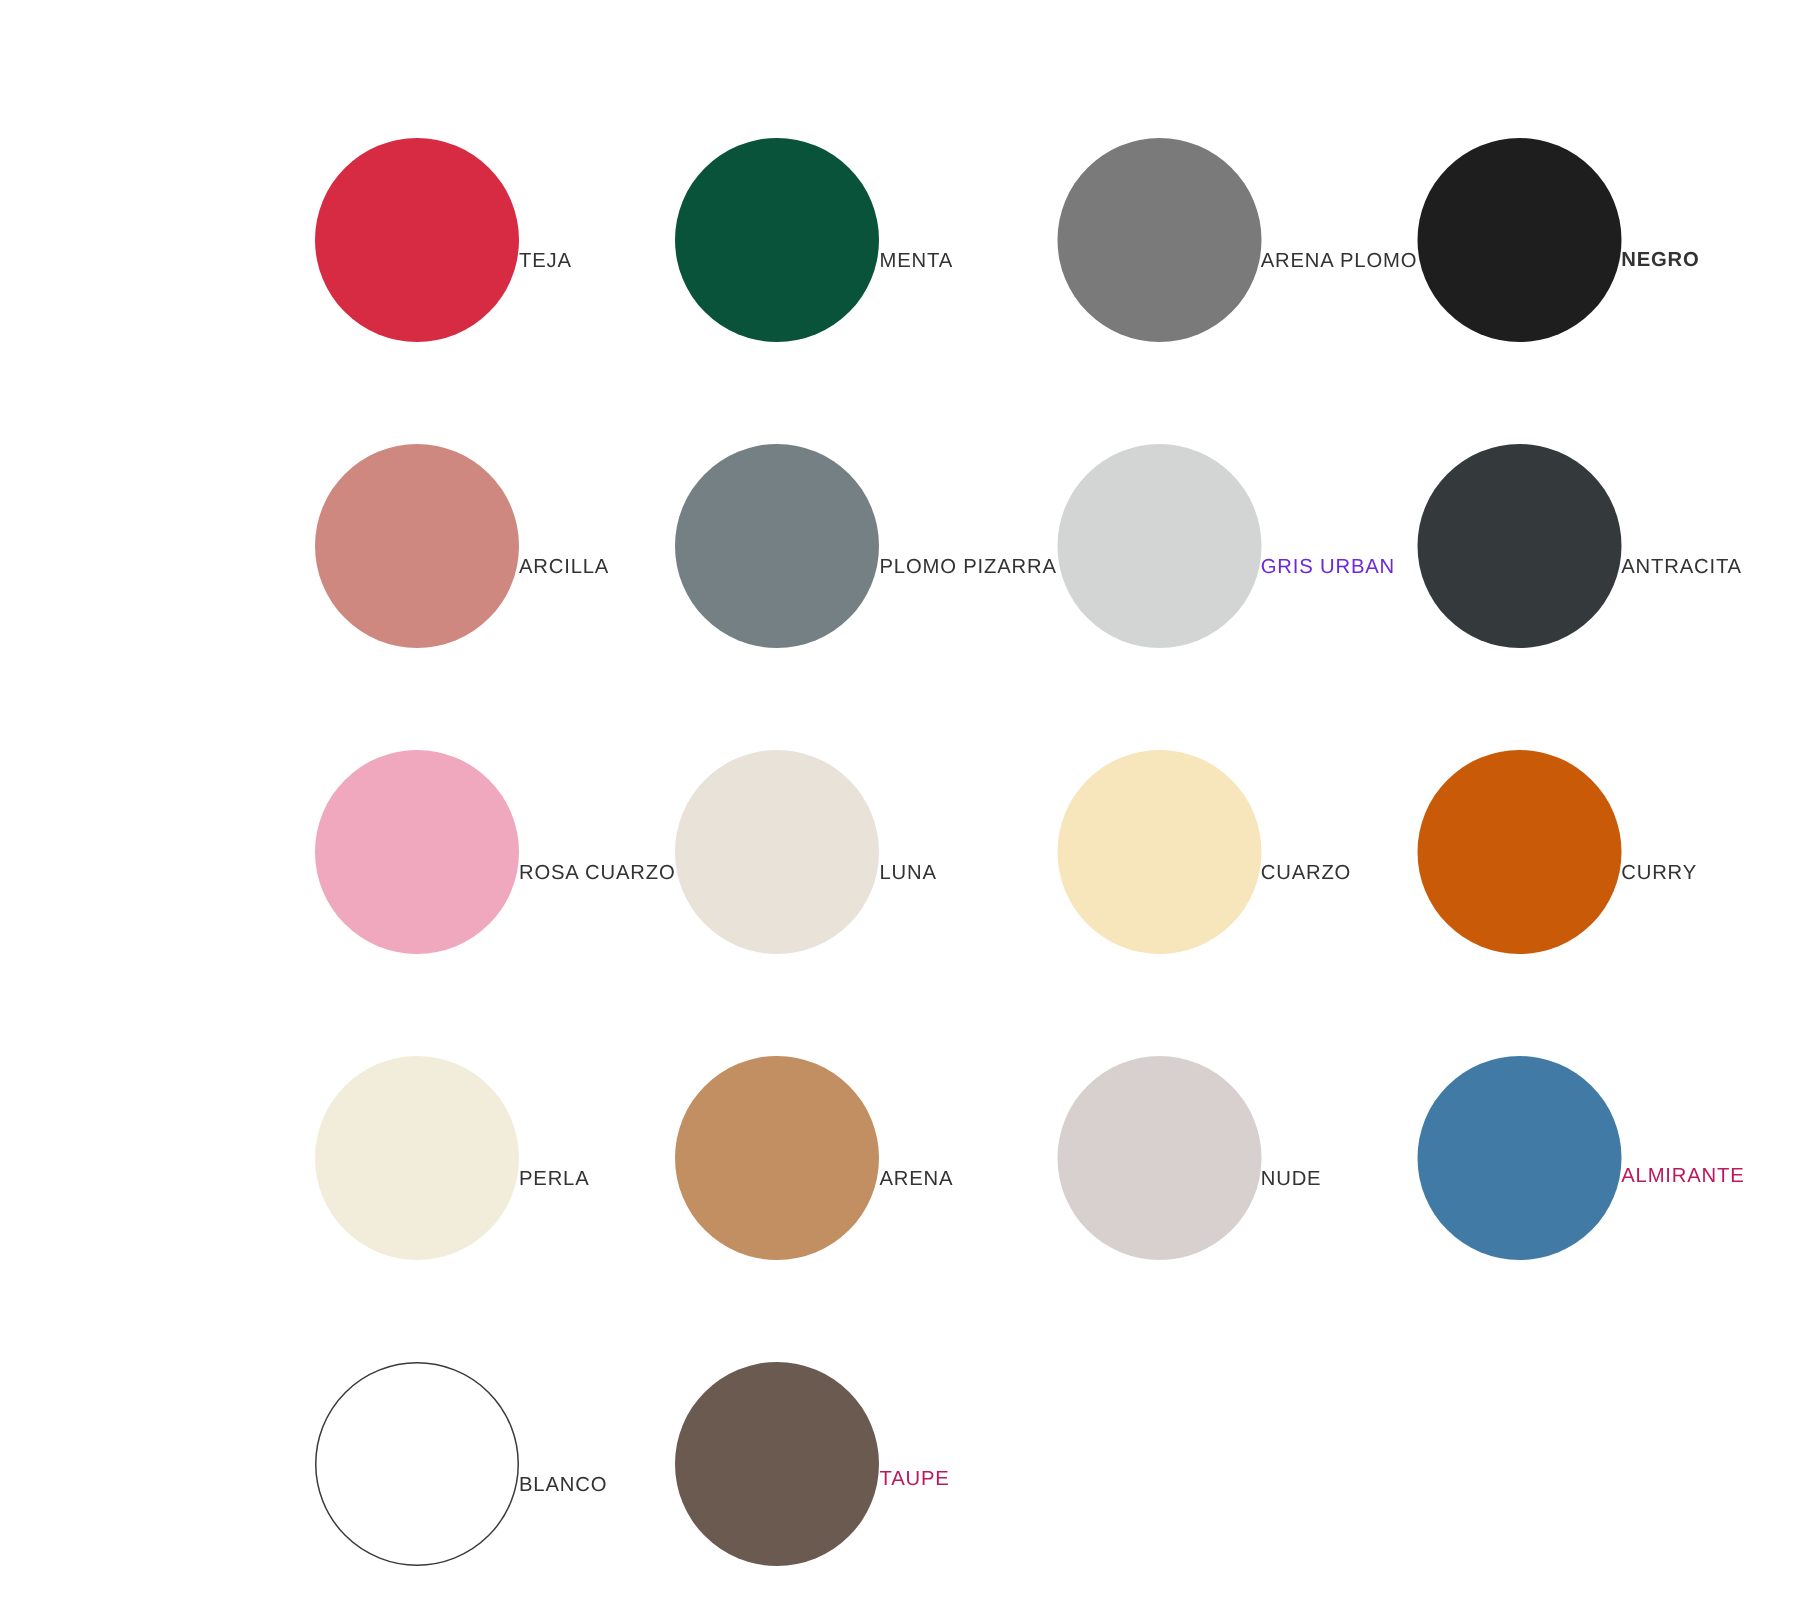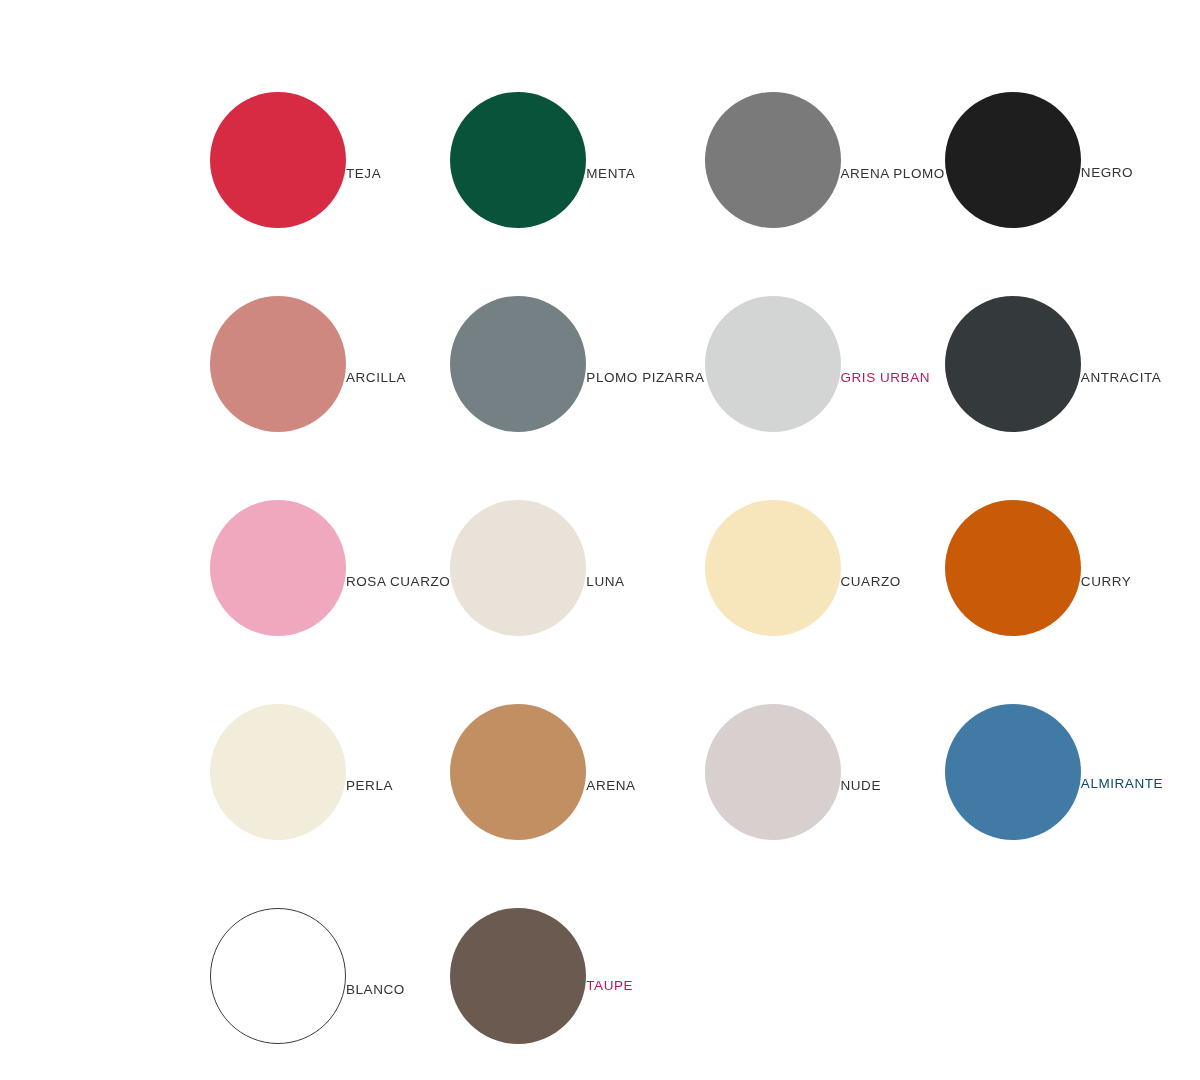--- a/index.html
+++ b/index.html
@@ -84,33 +84,33 @@
       <div class="swatch-cell">
         <div class="swatch-dot" style="background: rgb(8, 83, 58);"></div>
         <div class="swatch-label" style="color: rgb(51, 51, 51);">MENTA</div>
       </div>
       <div class="swatch-cell">
         <div class="swatch-dot" style="background: rgb(122, 122, 122);"></div>
         <div class="swatch-label" style="color: rgb(51, 51, 51);">ARENA PLOMO</div>
       </div>
       <div class="swatch-cell">
         <div class="swatch-dot" style="background: rgb(30, 30, 30);"></div>
-        <div class="swatch-label nudge-small" style="color: rgb(51, 51, 51);">NEGRO</div>
+        <div class="swatch-label nudge-small" style="color: rgb(51, 51, 51); font-weight: bold;">NEGRO</div>
       </div>
       <div class="swatch-cell">
         <div class="swatch-dot" style="background: rgb(206, 136, 128);"></div>
         <div class="swatch-label" style="color: rgb(51, 51, 51);">ARCILLA</div>
       </div>
       <div class="swatch-cell">
         <div class="swatch-dot" style="background: rgb(116, 128, 132);"></div>
         <div class="swatch-label" style="color: rgb(51, 51, 51);">PLOMO PIZARRA</div>
       </div>
       <div class="swatch-cell">
         <div class="swatch-dot" style="background: rgb(211, 212, 212);"></div>
-        <div class="swatch-label" style="color: #be185d;">GRIS URBAN</div>
+        <div class="swatch-label" style="color: #6d28d9;">GRIS URBAN</div>
       </div>
       <div class="swatch-cell">
         <div class="swatch-dot" style="background: rgb(52, 57, 60);"></div>
         <div class="swatch-label" style="color: rgb(51, 51, 51);">ANTRACITA</div>
       </div>
       <div class="swatch-cell">
         <div class="swatch-dot" style="background: rgb(240, 168, 190);"></div>
         <div class="swatch-label" style="color: rgb(51, 51, 51);">ROSA CUARZO</div>
       </div>
       <div class="swatch-cell">
@@ -132,21 +132,21 @@
       <div class="swatch-cell">
         <div class="swatch-dot" style="background: rgb(193, 143, 97);"></div>
         <div class="swatch-label" style="color: rgb(51, 51, 51);">ARENA</div>
       </div>
       <div class="swatch-cell">
         <div class="swatch-dot" style="background: rgb(216, 208, 206);"></div>
         <div class="swatch-label" style="color: rgb(51, 51, 51);">NUDE</div>
       </div>
       <div class="swatch-cell">
         <div class="swatch-dot" style="background: rgb(65, 123, 165);"></div>
-        <div class="swatch-label" style="color: #0c4a6e; margin-top: 24px;">ALMIRANTE</div>
+        <div class="swatch-label" style="color: #be185d; margin-top: 24px;">ALMIRANTE</div>
       </div>
       <div class="swatch-cell">
         <div class="swatch-dot has-outline" style="background: rgb(255, 255, 255); border-color: rgb(58, 58, 58);"></div>
         <div class="swatch-label" style="color: rgb(51, 51, 51);">BLANCO</div>
       </div>
       <div class="swatch-cell">
         <div class="swatch-dot" style="background: rgb(106, 90, 80);"></div>
         <div class="swatch-label nudge-large" style="color: #be185d;">TAUPE</div>
       </div>
       <div class="swatch-cell is-empty"></div>

